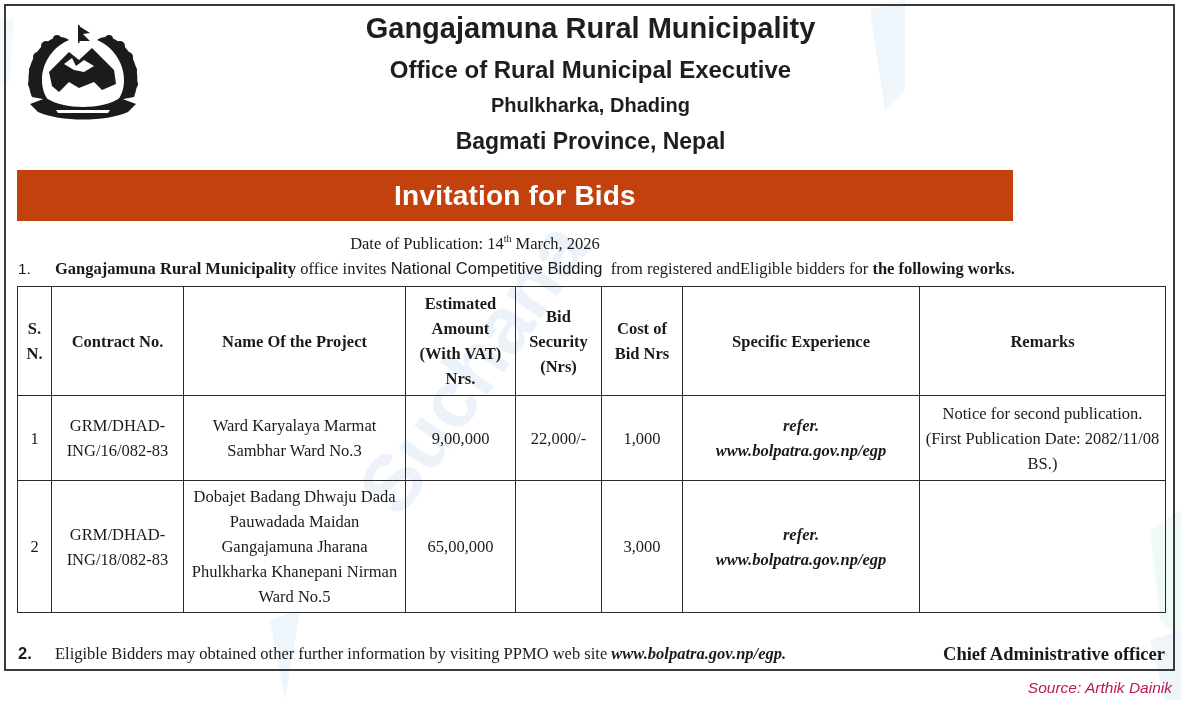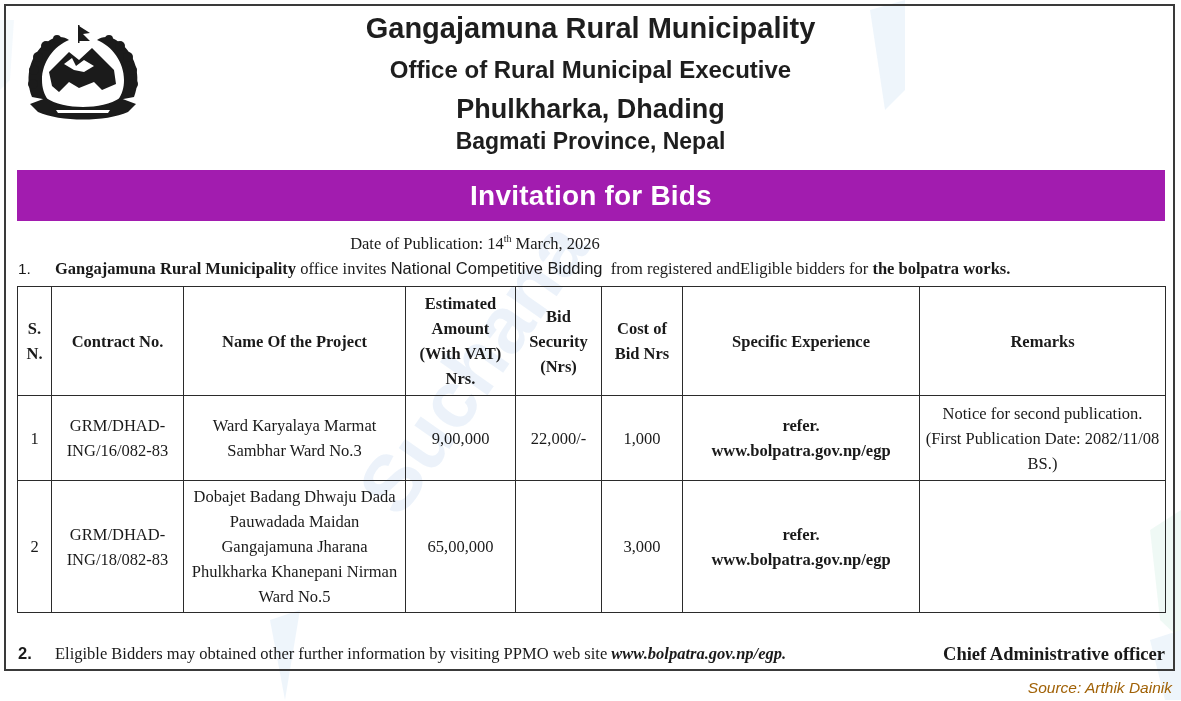--- a/index.html
+++ b/index.html
@@ -15,25 +15,25 @@
   .watermark-shard {
     position: absolute; pointer-events: none; opacity: 0.35;
   }
   .logo { position: absolute; left: 24px; top: 22px; width: 118px; height: 102px; }
   .hdr {
     position: absolute; left: 0; width: 1181px; text-align: center;
     font-family: "Liberation Sans", sans-serif; font-weight: bold; color: #1e1e1e;
   }
   .h1 { top: 12px; font-size: 29px; }
   .h2 { top: 56px; font-size: 24px; }
-  .h3 { top: 94px; font-size: 27px; }
+  .h3 { top: 94px; font-size: 20px; }
   .h4 { top: 128px; font-size: 23px; }
   .banner {
-    position: absolute; left: 17px; top: 170px; width: 1148px; height: 51px;
-    background: #a21caf; color: #ffffff; text-align: center;
+    position: absolute; left: 17px; top: 170px; width: 996px; height: 51px;
+    background: #c2410c; color: #ffffff; text-align: center;
     font-family: "Liberation Sans", sans-serif; font-weight: bold; font-size: 28px;
     line-height: 51px; letter-spacing: 0.2px;
   }
   .date {
     position: absolute; left: 0; width: 950px; top: 233px; text-align: center;
     font-weight: normal; font-size: 16.5px;
   }
   .date sup { font-size: 10px; }
   .para1 {
     position: absolute; left: 18px; top: 259px; font-size: 16.5px; white-space: nowrap;
@@ -44,33 +44,33 @@
     position: absolute; left: 17px; top: 286px; width: 1148px;
     border-collapse: collapse; table-layout: fixed; font-size: 16.5px;
   }
   table.bids th, table.bids td {
     border: 1.5px solid #2b2b2b; text-align: center; vertical-align: middle;
     padding: 0 4px; line-height: 25px;
   }
   table.bids th { font-weight: bold; height: 108px; }
   table.bids tr.r1 td { height: 84px; }
   table.bids tr.r2 td { height: 131px; }
-  td.italic-bold { font-weight: bold; margin-left: 12px; }
+  td.italic-bold { font-style: italic; font-weight: bold; margin-left: 12px; }
   td.top { vertical-align: top; padding-top: 35px; }
   .para2 {
     position: absolute; left: 18px; top: 644px; font-size: 16.5px; white-space: nowrap;
   }
   .para2 .num { display: inline-block; width: 37px; font-weight: bold; font-family: "Liberation Sans", sans-serif; }
   .para2 .link { font-style: italic; font-weight: bold; }
   .signatory {
     position: absolute; right: 16px; top: 644px; font-weight: bold; font-size: 18.5px;
   }
   .source {
     position: absolute; right: 9px; top: 679px; font-style: italic; font-size: 15.5px;
-    font-family: "Liberation Sans", sans-serif; color: #a16207;
+    font-family: "Liberation Sans", sans-serif; color: #be185d;
   }
 </style>
 </head>
 <body>
 
 <svg class="watermark-shard" style="left:0;top:0;width:1181px;height:701px;" viewBox="0 0 1181 701">
   <polygon points="870,10 905,0 905,90 885,110" fill="#cfe3f5"></polygon>
   <polygon points="270,620 300,610 285,700" fill="#cfe3f5"></polygon>
   <polygon points="1150,530 1181,510 1181,640 1160,620" fill="#d4efe4"></polygon>
   <polygon points="1150,640 1181,630 1181,700 1165,700" fill="#cfe3f5"></polygon>
@@ -117,21 +117,21 @@
 
 <div class="banner">Invitation for Bids</div>
 
 <div class="date">
   <span>Date of  Publication:</span>
   <span>14</span><sup>th</sup>
   <span>March, 2026</span>
 </div>
 
 <div class="para1">
-  <span class="num">1.</span><b>Gangajamuna Rural Municipality</b><span style="white-space:pre"> office invites </span><span class="sans">National Competitive Bidding</span><span style="white-space:pre">  from registered andEligible bidders for </span><b>the bolpatra works.</b>
+  <span class="num">1.</span><b>Gangajamuna Rural Municipality</b><span style="white-space:pre"> office invites </span><span class="sans">National Competitive Bidding</span><span style="white-space:pre">  from registered andEligible bidders for </span><b>the following works.</b>
 </div>
 
 <table class="bids">
   <colgroup>
     <col style="width:34px">
       <col style="width:132px">
       <col style="width:222px">
       <col style="width:110px">
     <col style="width:86px">
       <col style="width:81px">

